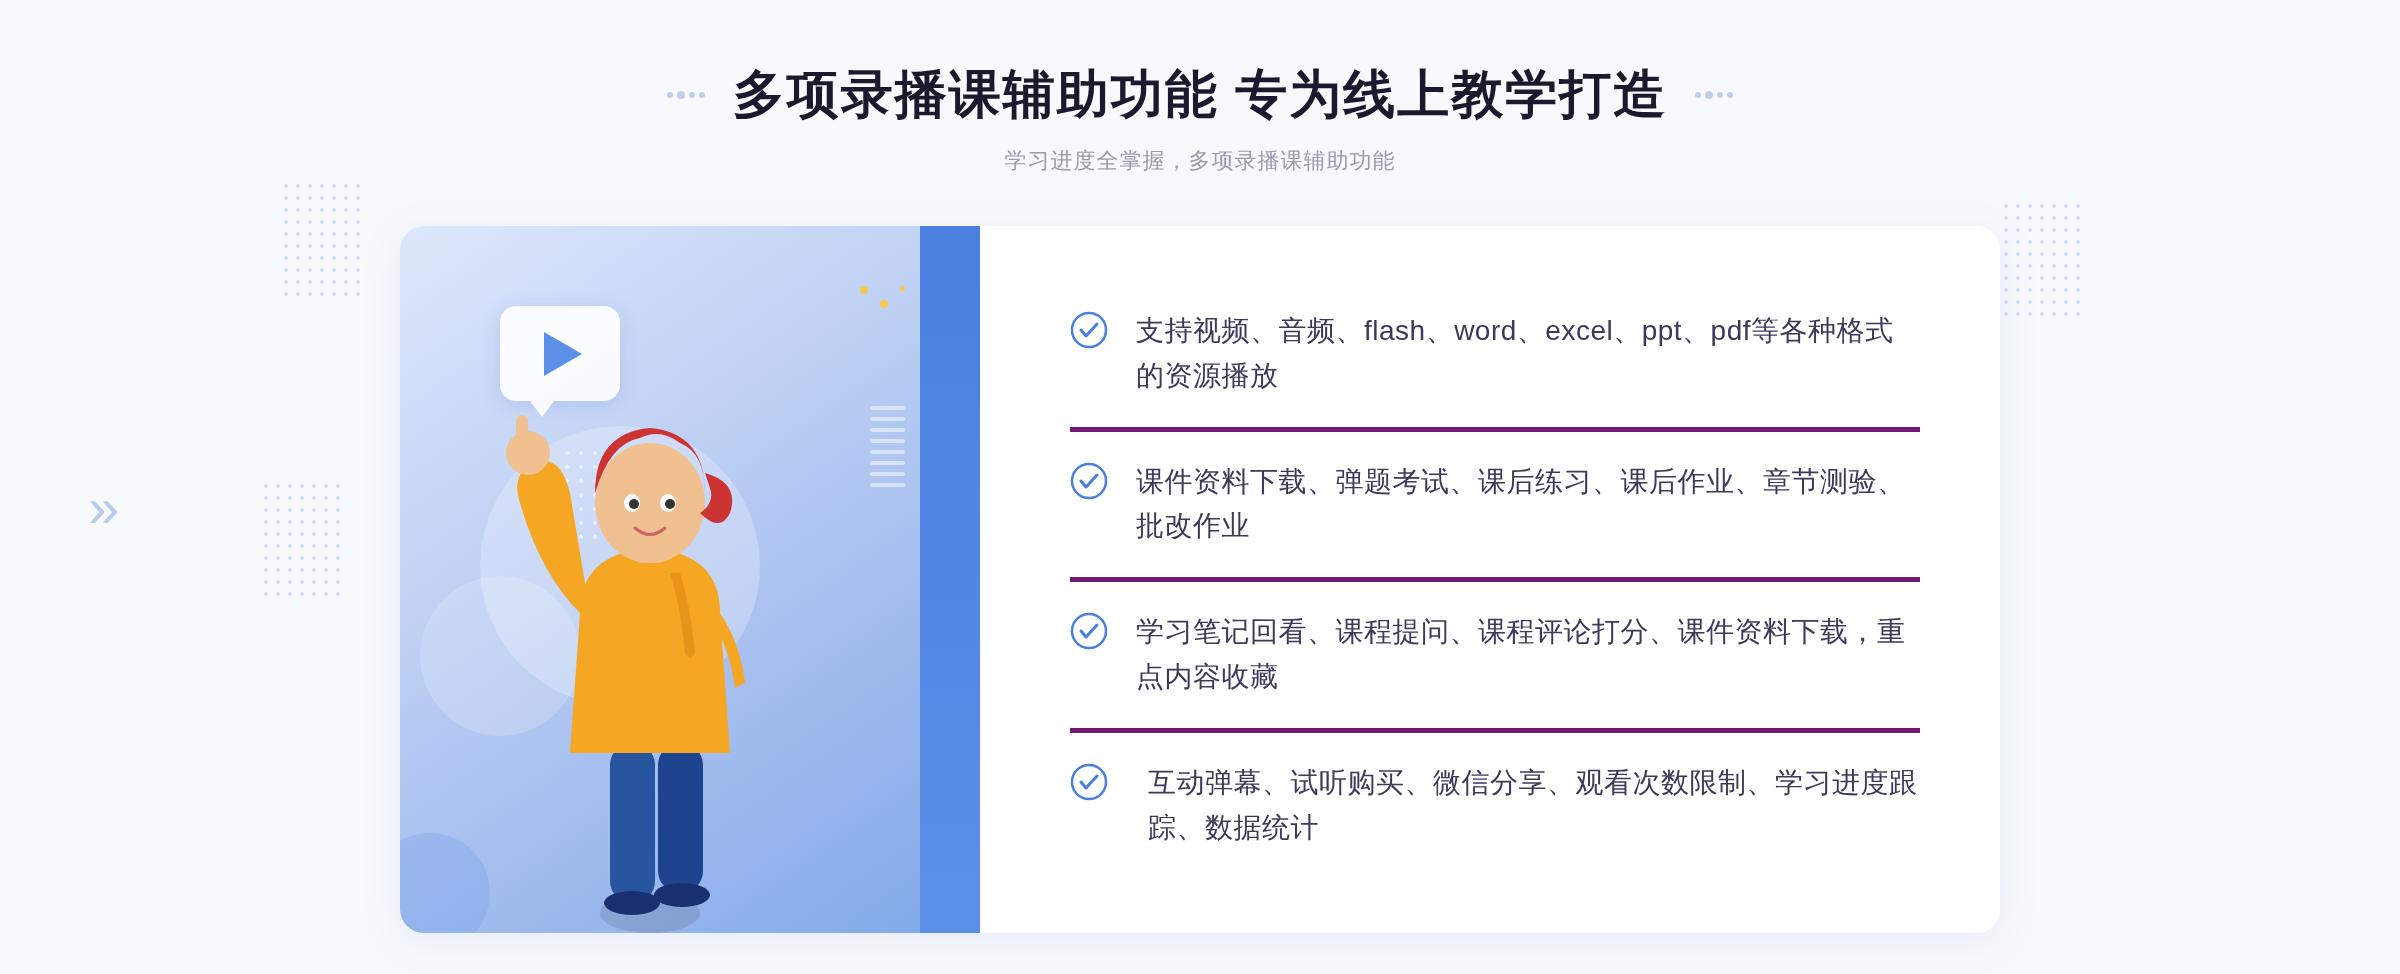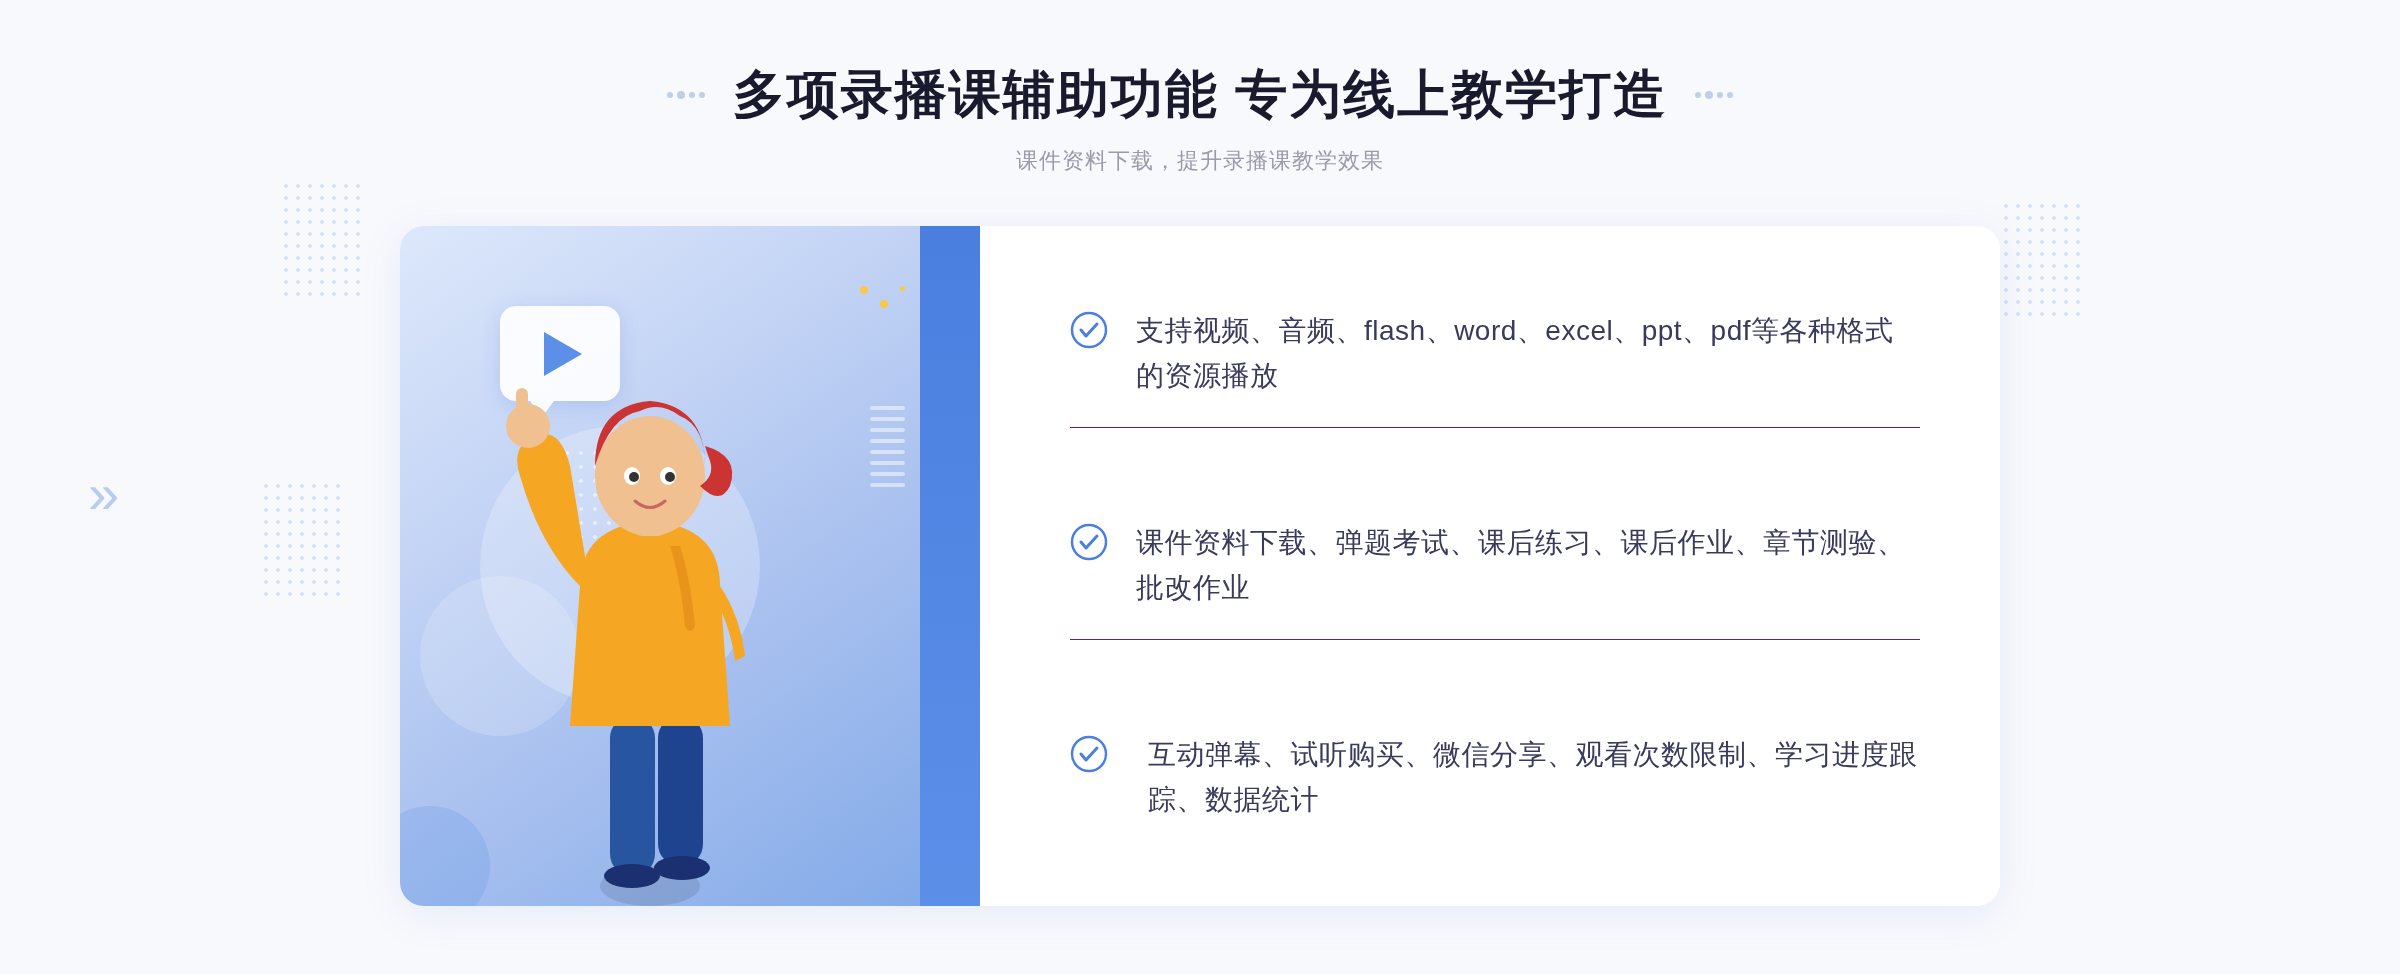--- a/index.html
+++ b/index.html
@@ -243,21 +243,21 @@
       flex-direction: column;
       justify-content: space-between;
       background: #ffffff;
     }
 
     .feature-item {
       display: flex;
       align-items: flex-start;
       gap: 28px;
       padding: 28px 0;
-      border-bottom: 1px solid #701a75;
+      border-bottom: 5px solid #701a75;
     }
 
     .feature-item:last-child {
       border-bottom: none;
       gap: 40px;
     }
 
     .check-icon {
       width: 38px;
       height: 38px;
@@ -291,21 +291,21 @@
         <span></span>
       </div>
       <h1 class="main-title">多项录播课辅助功能 专为线上教学打造</h1>
       <div class="decorator-dots">
         <span></span>
         <span></span>
         <span></span>
         <span></span>
       </div>
     </div>
-    <p class="subtitle">课件资料下载，提升录播课教学效果</p>
+    <p class="subtitle">学习进度全掌握，多项录播课辅助功能</p>
   </div>
 
   <div class="content-area">
 
     <div class="illustration-panel">
       <div class="blue-stripe"></div>
       <div class="bg-circle-1"></div>
       <div class="bg-circle-2"></div>
       <div class="illus-dots"></div>
       <div class="bottom-left-circle"></div>
@@ -381,20 +381,27 @@
       </div>
 
       <div class="feature-item">
         <svg class="check-icon" viewBox="0 0 38 38" xmlns="http://www.w3.org/2000/svg">
           <circle cx="19" cy="19" r="17" fill="none" stroke="#4a7fe0" stroke-width="2.5"></circle>
           <polyline points="11,19 16,25 27,13" fill="none" stroke="#4a7fe0" stroke-width="3" stroke-linecap="round" stroke-linejoin="round"></polyline>
         </svg>
         <span class="feature-text">课件资料下载、弹题考试、课后练习、课后作业、章节测验、批改作业</span>
       </div>
 
+      <div class="feature-item">
+        <svg class="check-icon" viewBox="0 0 38 38" xmlns="http://www.w3.org/2000/svg">
+          <circle cx="19" cy="19" r="17" fill="none" stroke="#4a7fe0" stroke-width="2.5"></circle>
+          <polyline points="11,19 16,25 27,13" fill="none" stroke="#4a7fe0" stroke-width="3" stroke-linecap="round" stroke-linejoin="round"></polyline>
+        </svg>
+        <span class="feature-text">学习笔记回看、课程提问、课程评论打分、课件资料下载，重点内容收藏</span>
+      </div>
 
       <div class="feature-item">
         <svg class="check-icon" viewBox="0 0 38 38" xmlns="http://www.w3.org/2000/svg">
           <circle cx="19" cy="19" r="17" fill="none" stroke="#4a7fe0" stroke-width="2.5"></circle>
           <polyline points="11,19 16,25 27,13" fill="none" stroke="#4a7fe0" stroke-width="3" stroke-linecap="round" stroke-linejoin="round"></polyline>
         </svg>
         <span class="feature-text">互动弹幕、试听购买、微信分享、观看次数限制、学习进度跟踪、数据统计</span>
       </div>
 
     </div>

